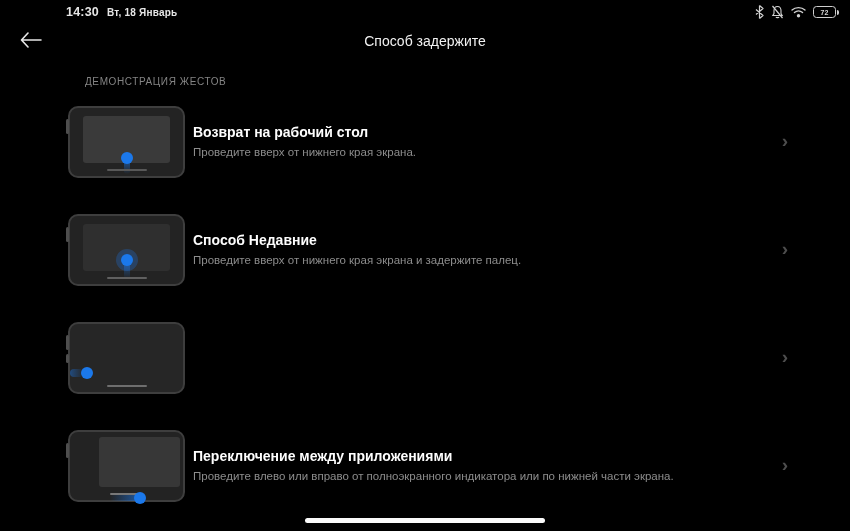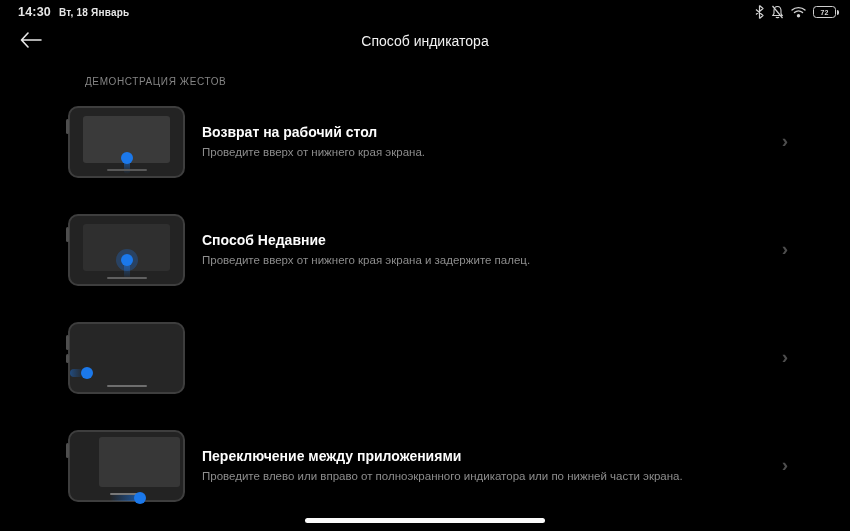--- a/index.html
+++ b/index.html
@@ -13,21 +13,21 @@
 
   
   .statusbar {
     height: 24px;
     display: flex;
     align-items: center;
     justify-content: space-between;
     padding: 0 14px 0 18px;
   }
   .sb-left { display: flex; align-items: baseline; gap: 8px; }
-  .sb-time { font-size: 12.5px; font-weight: bold; color: #e6e6e6; letter-spacing: .2px; }
+  .sb-time { font-size: 12.5px; font-weight: bold; color: #e6e6e6; letter-spacing: .2px; margin-left: 48px; }
   .sb-date { font-size: 10px; font-weight: bold; color: #e6e6e6; letter-spacing: .2px; }
   .sb-right { display: flex; align-items: center; gap: 7px; }
   .sb-right svg { display: block; }
   .battery {
     position: relative;
     width: 23px; height: 12px;
     border: 1.4px solid #cfcfcf;
     border-radius: 3.5px;
     display: flex; align-items: center; justify-content: center;
   }
@@ -68,21 +68,21 @@
   
   .list { margin-top: 1px; }
   .row {
     position: relative;
     height: 108px;
     display: flex;
     align-items: center;
     padding-left: 68px;
     cursor: pointer;
   }
-  .row-text { margin-left: 17px; max-width: 540px; }
+  .row-text { margin-left: 8px; max-width: 540px; }
   .row-title { font-size: 14px; font-weight: bold; color: #fdfdfd; margin-bottom: 5px; }
   .row-sub { font-size: 11.5px; color: #8d8d8d; line-height: 1.3; }
   .chevron {
     position: absolute;
     right: 62px; top: 50%;
     transform: translateY(-58%);
     font-size: 19px;
     color: #4d4d4d;
     font-weight: bold;
     line-height: 1;
@@ -219,21 +219,21 @@
 </div>
 
 <div class="nav">
   <div class="back-btn">
     <span>
       <svg width="22" height="16" viewBox="0 0 22 16">
           <path d="M8 1 L1.5 8 L8 15 M2 8 L21 8" stroke="#e8e8e8" stroke-width="1.6" fill="none" stroke-linecap="round" stroke-linejoin="round"></path>
         </svg>
     </span>
   </div>
-  <div class="nav-title">Способ индикатора</div>
+  <div class="nav-title">Способ задержите</div>
 </div>
 
 <div class="section-label">ДЕМОНСТРАЦИЯ ЖЕСТОВ</div>
 
 <div class="list">
 
   <div class="row">
     <div class="thumb thumb-v1">
       <div class="side-btn"></div>
       <div class="screen"></div>

